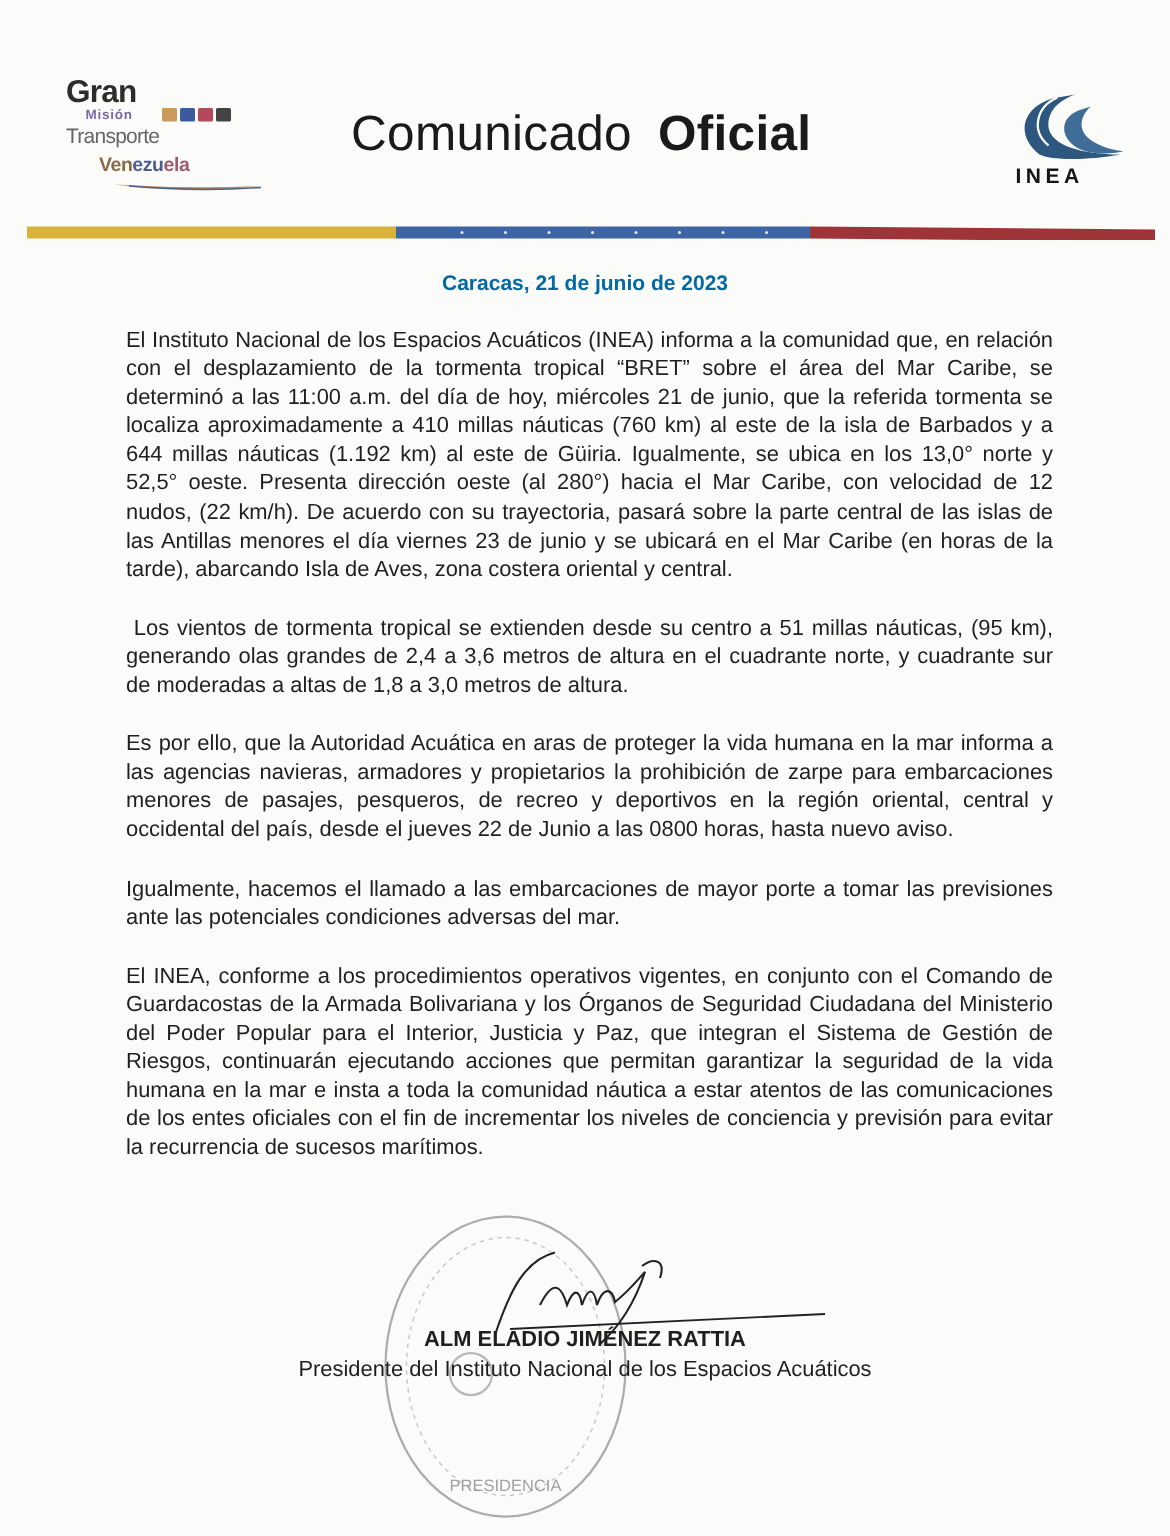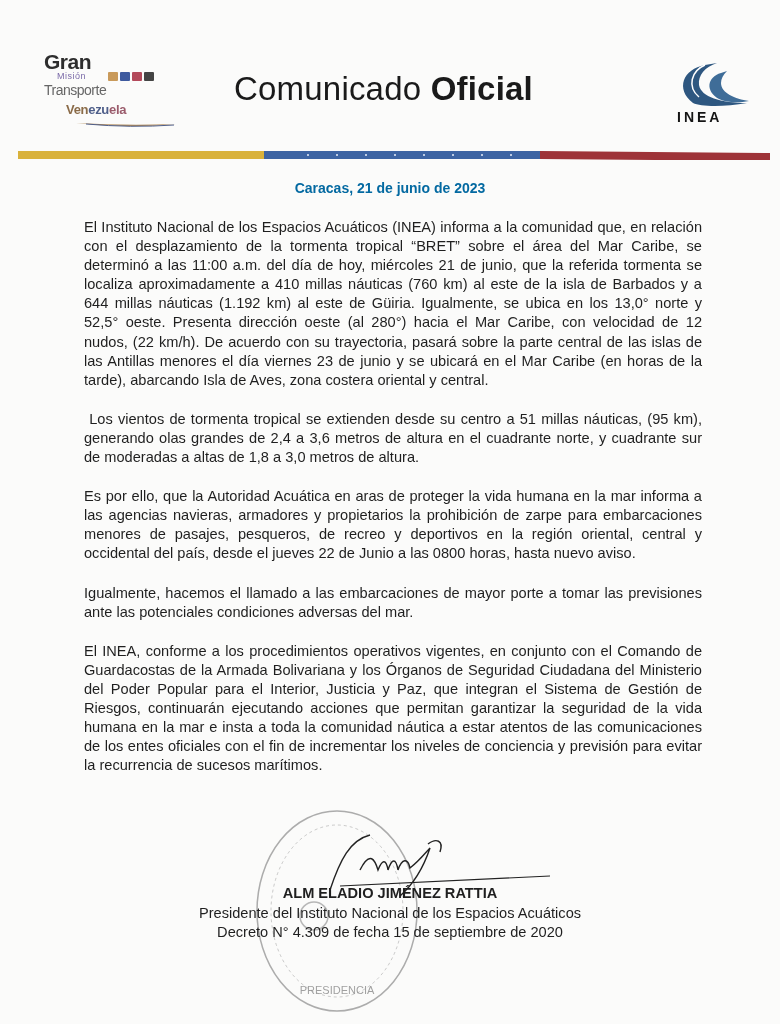--- a/index.html
+++ b/index.html
@@ -8,32 +8,32 @@
     background: #fbfbfa;
     font-family: "Liberation Sans", sans-serif;
     color: #1e1e1e;
     position: relative;
   }
   .page { position: absolute; left: 0; top: 0; width: 780px; height: 1024px; }
 
   
   .logo-left { position: absolute; left: 14px; top: 52px; width: 160px; height: 80px; }
   .logo-left .l-gran { position: absolute; left: 30px; top: 0; font-size: 21px; font-weight: bold; color: #2d2d2d; letter-spacing: -0.5px; line-height: 20px; }
-  .logo-left .l-mision { position: absolute; left: 43px; top: 19px; font-size: 9px; font-weight: normal; color: #7a6aa8; letter-spacing: 0.5px; }
+  .logo-left .l-mision { position: absolute; left: 43px; top: 19px; font-size: 9px; font-weight: bold; color: #7a6aa8; letter-spacing: 0.5px; }
   .logo-left .l-icons { position: absolute; left: 94px; top: 20px; display: flex; gap: 2px; }
   .logo-left .l-icons span { display: inline-block; width: 10px; height: 9px; border-radius: 1px; }
   .logo-left .l-transporte { position: absolute; left: 30px; top: 27px; font-size: 14px; color: #666; letter-spacing: -0.5px; line-height: 22px; }
   .logo-left .l-venezuela { position: absolute; left: 52px; top: 48px; font-size: 13px; font-weight: bold; line-height: 20px; letter-spacing: -0.3px; }
   .logo-left .l-venezuela .c1 { color: #8a6b48; }
   .logo-left .l-venezuela .c2 { color: #4f5f8a; }
   .logo-left .l-venezuela .c3 { color: #9a5b6b; }
   .logo-left .l-swoosh { position: absolute; left: 62px; top: 70px; width: 100px; height: 6px; }
 
   .title { position: absolute; left: 234px; top: 70px; font-size: 33px; color: #1a1a1a; letter-spacing: 0.2px; white-space: nowrap; }
-  .title b { font-weight: bold; }
+  .title b { font-weight: bold; margin-left: 8px; }
 
   .logo-right { position: absolute; left: 665px; top: 63px; width: 110px; height: 70px; }
   .logo-right .inea-text { position: absolute; left: 12px; top: 46px; font-size: 14px; font-weight: bold; letter-spacing: 3px; color: #151515; }
 
   .tricolor { position: absolute; left: 18px; top: 150px; width: 752px; height: 10px; }
 
   .date-line { position: absolute; left: 0; width: 780px; top: 180px; text-align: center; font-size: 14px; font-weight: bold; color: #0369a1; }
 
   .body-text { position: absolute; left: 84px; top: 218px; width: 618px; font-size: 14.6px; line-height: 19.1px; color: #1f1f1f; }
   .body-text p { margin: 0 0 20px 0; text-align: justify; }
@@ -116,15 +116,14 @@
 
   <svg class="signature" viewBox="0 0 290 70">
     <path d="M30 60 C40 30 50 10 70 5 M60 40 C70 20 75 30 78 40 C82 30 86 28 88 40 C92 28 96 28 98 40 C102 28 108 28 110 38 C120 30 126 22 130 18 C126 30 118 50 100 66" stroke="#222" stroke-width="1.4" fill="none"></path>
     <path d="M128 14 C136 8 144 10 140 22" stroke="#222" stroke-width="1.4" fill="none"></path>
     <path d="M40 56 L250 46" stroke="#222" stroke-width="1.2" fill="none"></path>
   </svg>
 
   <div class="signer">
     <div class="name">ALM ELADIO JIMÉNEZ RATTIA</div>
     <div>Presidente del Instituto Nacional de los Espacios Acuáticos</div>
-    <div>Decreto N° 4.309 de fecha 15 de septiembre de 2020</div>
   </div>
 </div>
 
 </body></html>

